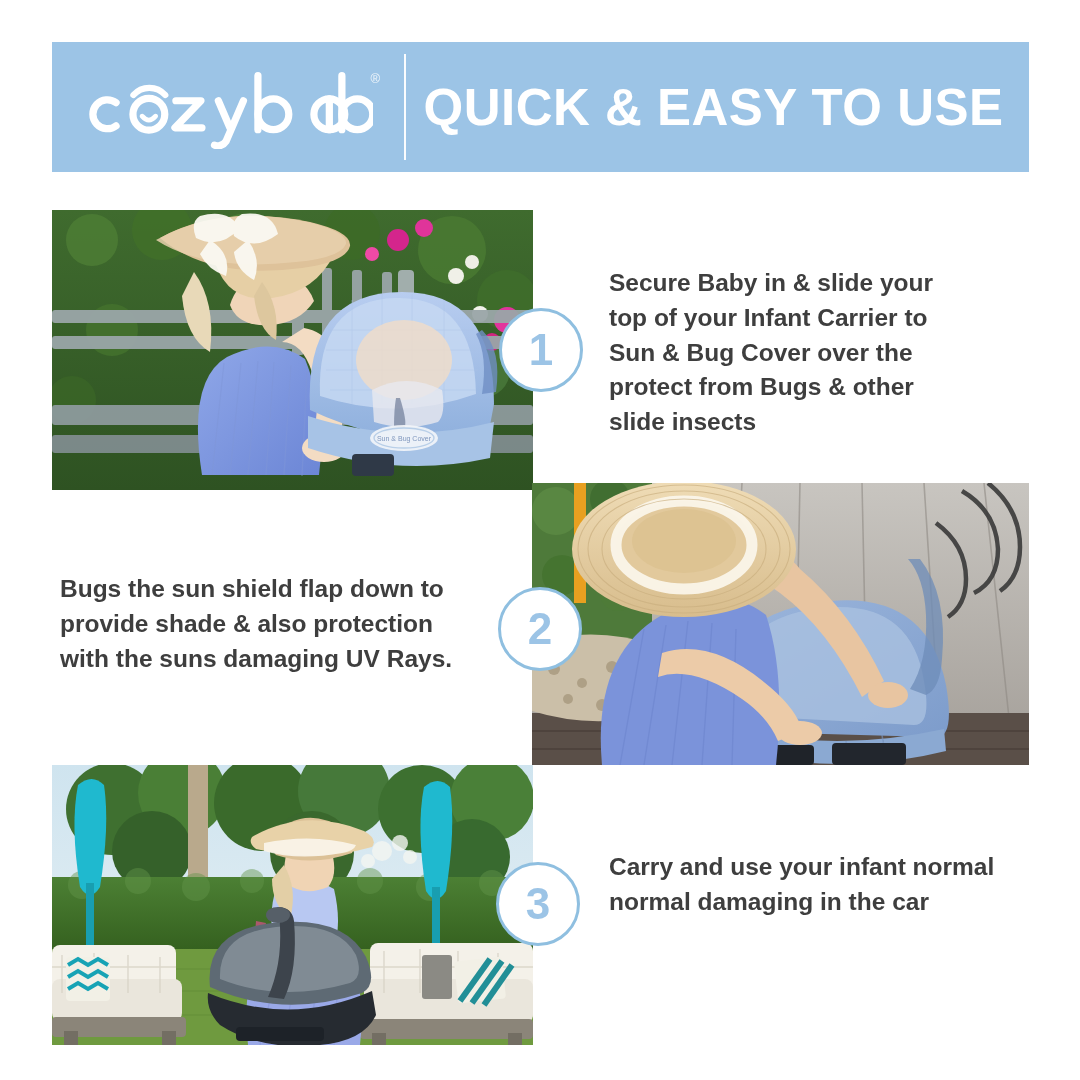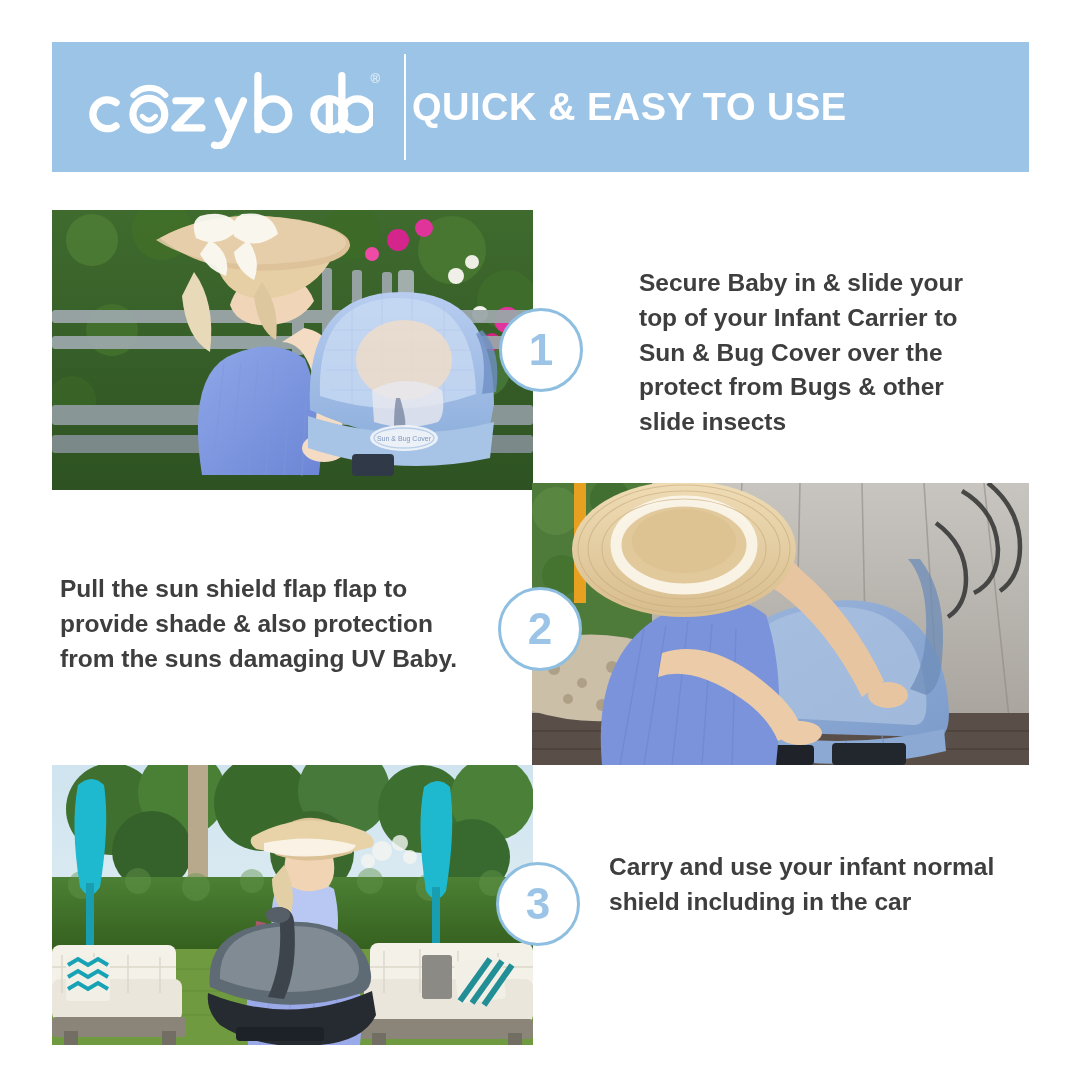--- a/index.html
+++ b/index.html
@@ -56,22 +56,23 @@
   .header-divider {
     width: 2px;
     height: 106px;
     background: #ffffff;
     flex: none;
     opacity: .95;
   }
 
   .header-title {
     flex: 1;
+    text-align: center;
     color: #ffffff;
-    font-size: 38px;
+    font-size: 51px;
     font-weight: bold;
     letter-spacing: 0.5px;
     line-height: 1;
     padding-left: 6px;
     padding-right: 14px;
     white-space: nowrap;
   }
 
   
   .photo {
@@ -109,21 +110,21 @@
 
   
   .step-text {
     position: absolute;
     color: #3e3e3e;
     font-size: 24.5px;
     font-weight: bold;
     line-height: 1.42;
   }
 
-  .text-1 { left: 609px; top: 266px; width: 400px; text-align: left; margin-left: 30px; }
+  .text-1 { left: 609px; top: 266px; width: 400px; text-align: left; }
   .text-2 { left: 60px;  top: 572px; width: 440px; text-align: left; }
   .text-3 { left: 609px; top: 850px; width: 420px; text-align: left; }
 
   .step-text span { display: block; white-space: nowrap; }
 </style>
 </head>
 <body>
 
 <div class="page">
 
@@ -366,23 +367,23 @@
         <g stroke="#c9ae7e" stroke-width="1.1" fill="none" opacity=".65">
           <ellipse cx="152" cy="66" rx="96" ry="58"></ellipse>
             <ellipse cx="152" cy="66" rx="82" ry="50"></ellipse>
           <ellipse cx="152" cy="66" rx="106" ry="64"></ellipse>
         </g>
       </g>
     </svg>
   </div>
   <div class="badge badge-2">2</div>
   <div class="step-text text-2">
-    <span>Pull the sun shield flap flap to</span>
+    <span>Bugs the sun shield flap down to</span>
     <span>provide shade &amp; also protection</span>
-    <span>from the suns damaging UV Baby.</span>
+    <span>with the suns damaging UV Rays.</span>
   </div>
 
   <div class="photo photo-3">
     <svg viewBox="0 0 481 280" preserveAspectRatio="none">
       <defs>
         <linearGradient id="g3sky" x1="0" y1="0" x2="0" y2="1">
           <stop offset="0" stop-color="#cfe4ef"></stop>
             <stop offset="1" stop-color="#e8f1f5"></stop>
         </linearGradient>
         <linearGradient id="g3hedge" x1="0" y1="0" x2="0" y2="1">
@@ -505,16 +506,16 @@
         <path d="M156 228 q82 34 164 -2 l4 24 q-12 26 -56 30 q-60 6 -100 -20 q-14 -14 -12 -32z" fill="#262b31"></path>
         <path d="M226 142 q14 0 16 14 q4 48 -10 78 l-16 -2 q14 -32 12 -70 q0 -14 -6 -16z" fill="#3d444c"></path>
         <ellipse cx="226" cy="150" rx="12" ry="8" fill="#565f68"></ellipse>
         <rect x="184" y="262" width="88" height="14" rx="4" fill="#1d2228"></rect>
       </g>
     </svg>
   </div>
   <div class="badge badge-3">3</div>
   <div class="step-text text-3">
     <span>Carry and use your infant normal</span>
-    <span>shield including in the car</span>
+    <span>normal damaging in the car</span>
   </div>
 
 </div>
 
 </body></html>

